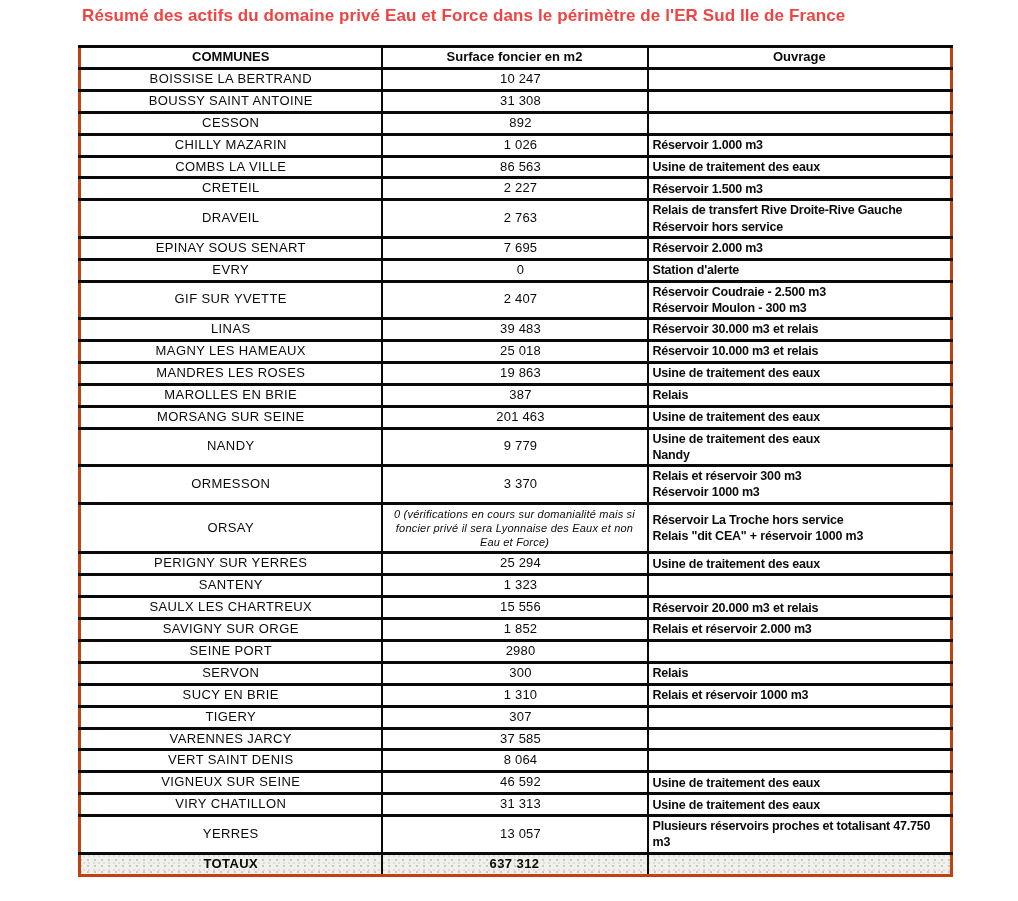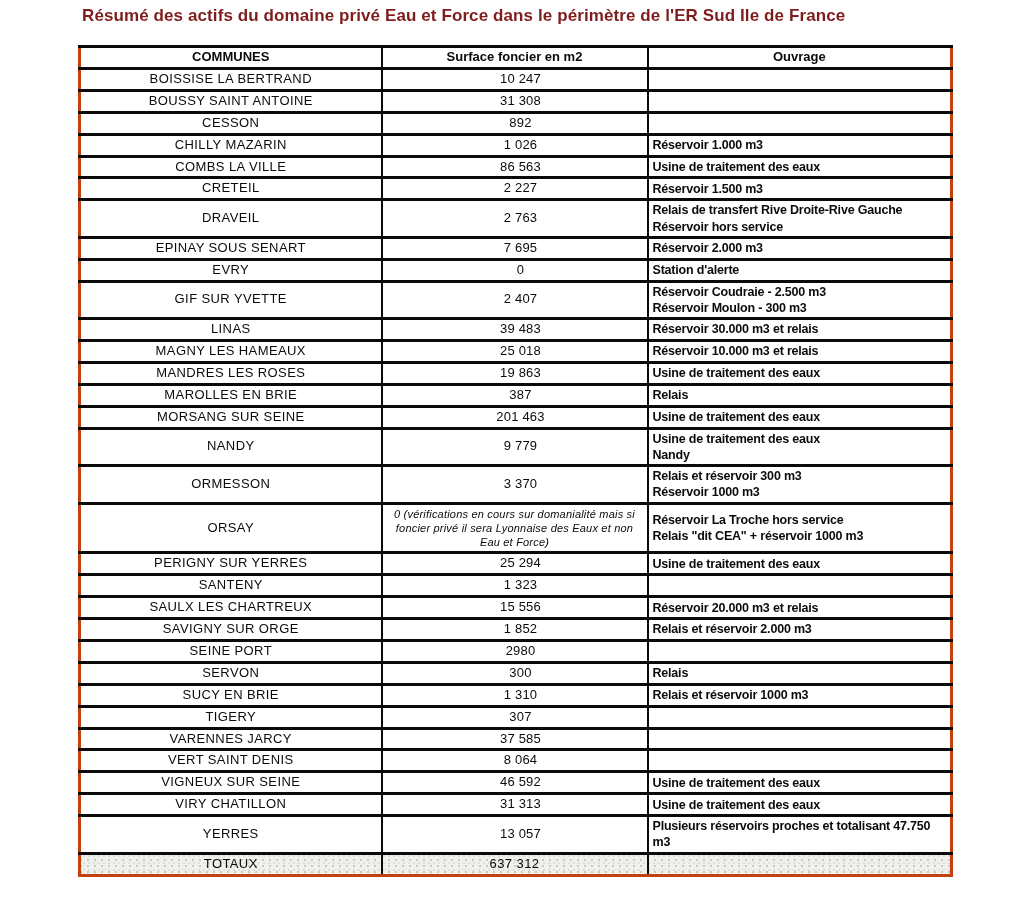--- a/index.html
+++ b/index.html
@@ -15,21 +15,21 @@
     position: relative;
     width: 1018px;
     height: 901px;
     background: #ffffff;
   }
   .doc-title {
     margin: 6px 0 16px 82px;
     font-size: 17px;
     font-weight: bold;
     letter-spacing: 0.1px;
-    color: #7f1d1d;
+    color: #ef4444;
   }
   table.asset-table {
     border-collapse: collapse;
     table-layout: fixed;
     width: 872px;
     margin: 19px 0 0 78px;
     border: 3px solid #c2410c;
   }
   col.c-commune { width: 302px; }
   col.c-surface { width: 266px; }
@@ -67,21 +67,21 @@
     margin-top: 12px;
   }
   td.ouvrage {
     text-align: left;
     font-weight: bold;
     font-size: 12.5px;
     letter-spacing: -0.2px;
   }
   .ouvrage-line { white-space: normal; }
   tfoot td {
-    font-weight: normal;
+    font-weight: bold;
     height: 21px;
   }
   tfoot tr.total-row {
     background-color: #f0f0ec;
     background-image:
       radial-gradient(circle at 1px 1px, #c9c9c3 1px, transparent 1.3px),
       radial-gradient(circle at 4px 3px, #dededa 0.9px, transparent 1.1px);
     background-size: 7px 6px, 5px 7px;
   }
   tfoot td.total-label, tfoot td.total-surface { text-align: center; letter-spacing: 0.4px; }

